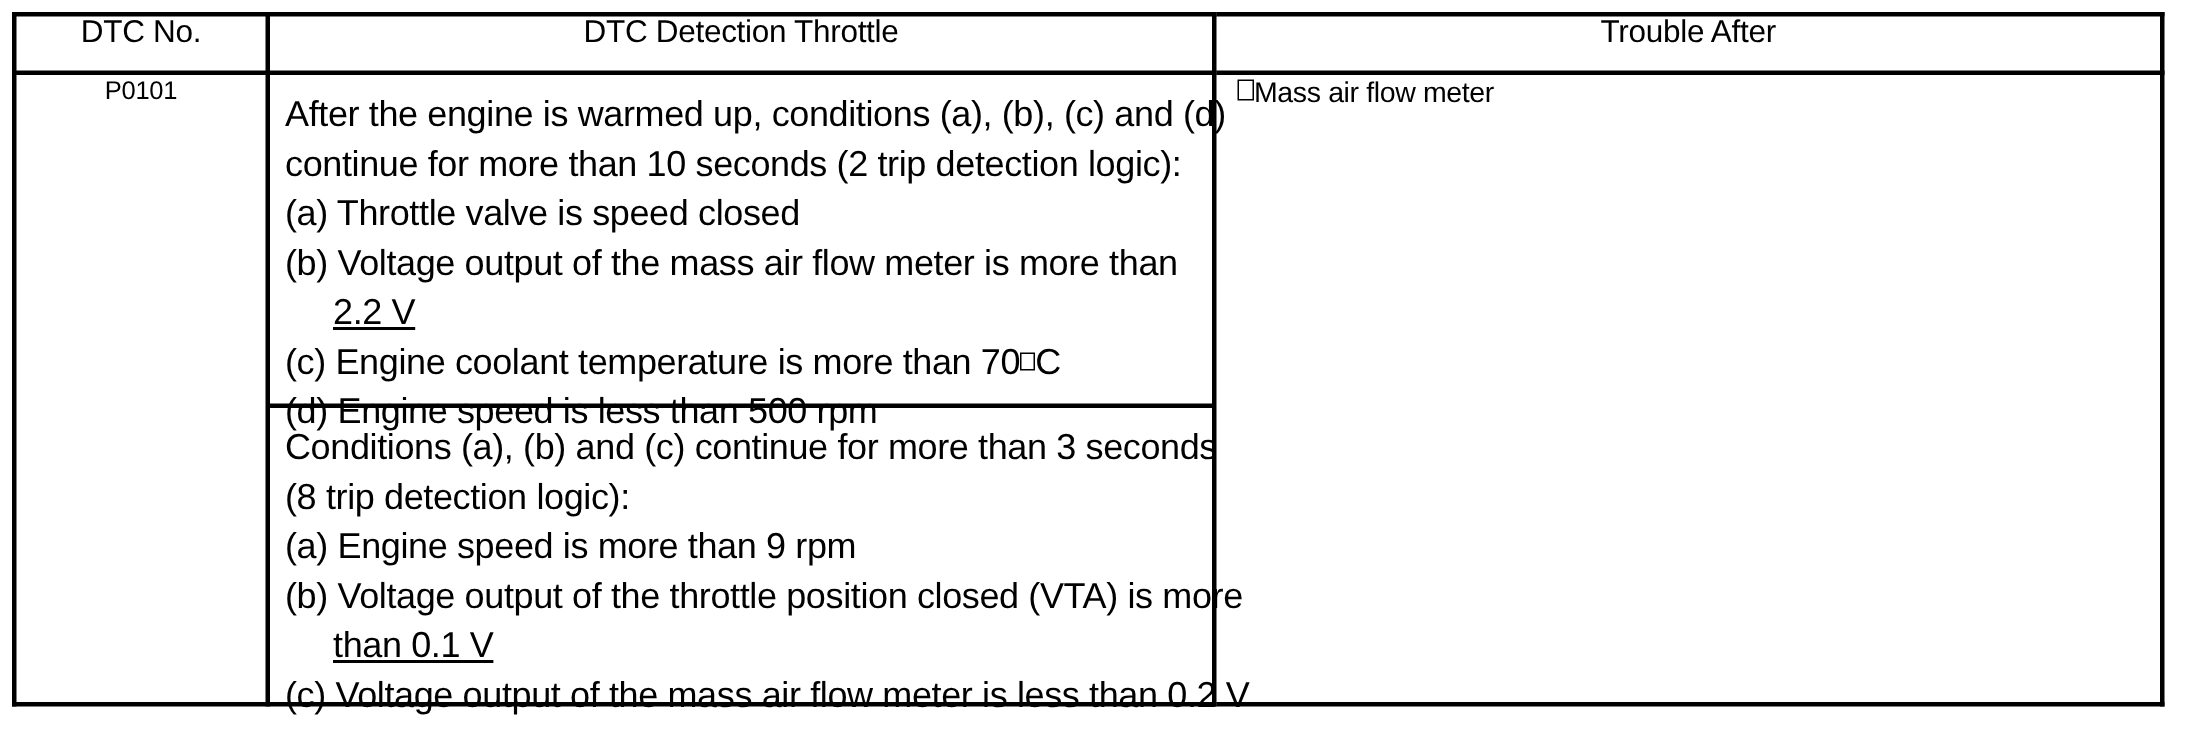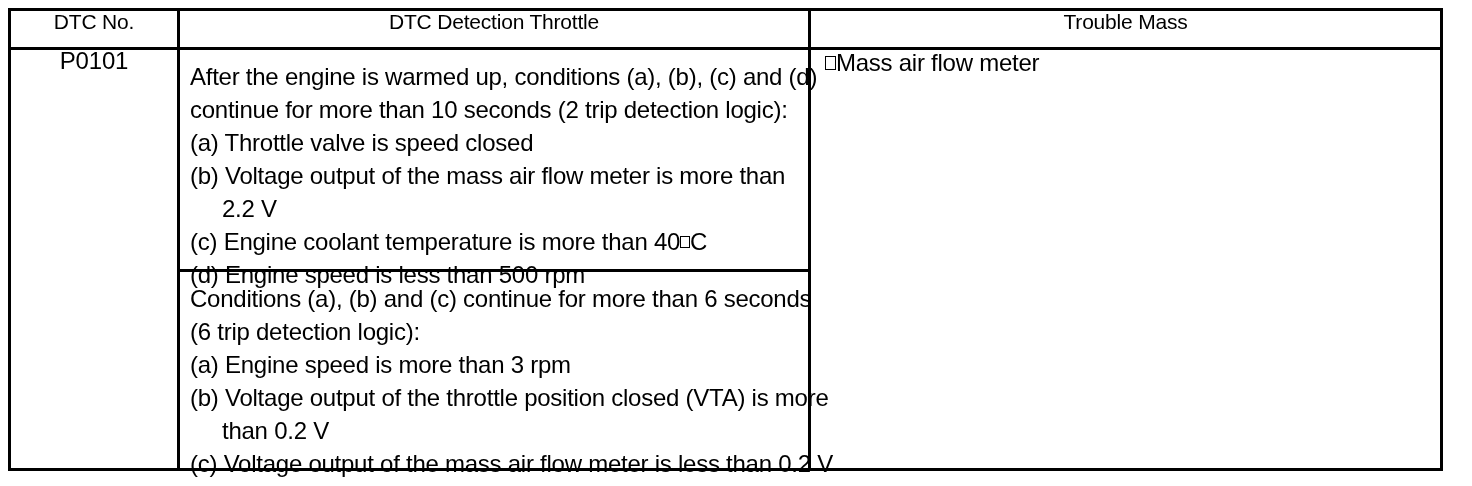--- a/index.html
+++ b/index.html
@@ -59,21 +59,21 @@
     letter-spacing: -0.2px;
     white-space: nowrap;
   }
 
   
   .dtc-cell {
     text-align: center;
     vertical-align: middle;
   }
   .dtc-text {
-    font-size: 24px;
+    font-size: 17px;
     line-height: 21px;
     letter-spacing: -0.2px;
   }
 
   
   .cond-host {
     padding: 0 !important;
     vertical-align: top;
   }
   .cond-block {
@@ -89,31 +89,32 @@
   }
 
   .cond-line {
     font-size: 24px;
     line-height: 33px;
     letter-spacing: -0.25px;
     white-space: pre;
   }
   .cond-line.indent {
     padding-left: 32px;
+    text-decoration: underline;
   }
 
   
   .trouble-cell {
     vertical-align: middle;
   }
   .trouble-inner {
     padding-left: 14px;
   }
   .trouble-line {
-    font-size: 24px;
+    font-size: 19px;
     line-height: 26px;
     letter-spacing: -0.25px;
     white-space: pre;
   }
   
   .tofu {
     display: inline-block;
     width: 11px;
     height: 14px;
     border: 1.5px solid #000000;
@@ -145,50 +146,50 @@
 
     <thead>
       <tr>
         <th class="hdr-cell">
           <div class="hdr-text">DTC No.</div>
         </th>
         <th class="hdr-cell">
           <div class="hdr-text">DTC Detection Throttle</div>
         </th>
         <th class="hdr-cell">
-          <div class="hdr-text">Trouble Mass</div>
+          <div class="hdr-text">Trouble After</div>
         </th>
       </tr>
     </thead>
 
     <tbody>
       <tr>
 
         <td class="dtc-cell">
           <div class="dtc-text">P0101</div>
         </td>
 
         <td class="cond-host">
 
           <div class="cond-block block-top">
             <div class="cond-line">After the engine is warmed up, conditions (a), (b), (c) and (d)</div>
             <div class="cond-line">continue for more than 10 seconds (2 trip detection logic):</div>
             <div class="cond-line">(a) Throttle valve is speed closed</div>
             <div class="cond-line">(b) Voltage output of the mass air flow meter is more than</div>
             <div class="cond-line indent">2.2 V</div>
-            <div class="cond-line"><span>(c) Engine coolant temperature is more than 40</span><span class="tofu-deg"></span><span>C</span></div>
+            <div class="cond-line"><span>(c) Engine coolant temperature is more than 70</span><span class="tofu-deg"></span><span>C</span></div>
             <div class="cond-line">(d) Engine speed is less than 500 rpm</div>
           </div>
 
           <div class="cond-block block-bottom">
-            <div class="cond-line">Conditions (a), (b) and (c) continue for more than 6 seconds</div>
-            <div class="cond-line">(6 trip detection logic):</div>
-            <div class="cond-line">(a) Engine speed is more than 3 rpm</div>
+            <div class="cond-line">Conditions (a), (b) and (c) continue for more than 3 seconds</div>
+            <div class="cond-line">(8 trip detection logic):</div>
+            <div class="cond-line">(a) Engine speed is more than 9 rpm</div>
             <div class="cond-line">(b) Voltage output of the throttle position closed (VTA) is more</div>
-            <div class="cond-line indent">than 0.2 V</div>
+            <div class="cond-line indent">than 0.1 V</div>
             <div class="cond-line">(c) Voltage output of the mass air flow meter is less than 0.2 V</div>
           </div>
 
         </td>
 
         <td class="trouble-cell">
           <div class="trouble-inner">
             <div class="trouble-line"><span class="tofu"></span><span>Mass air flow meter</span></div>
           </div>
         </td>

